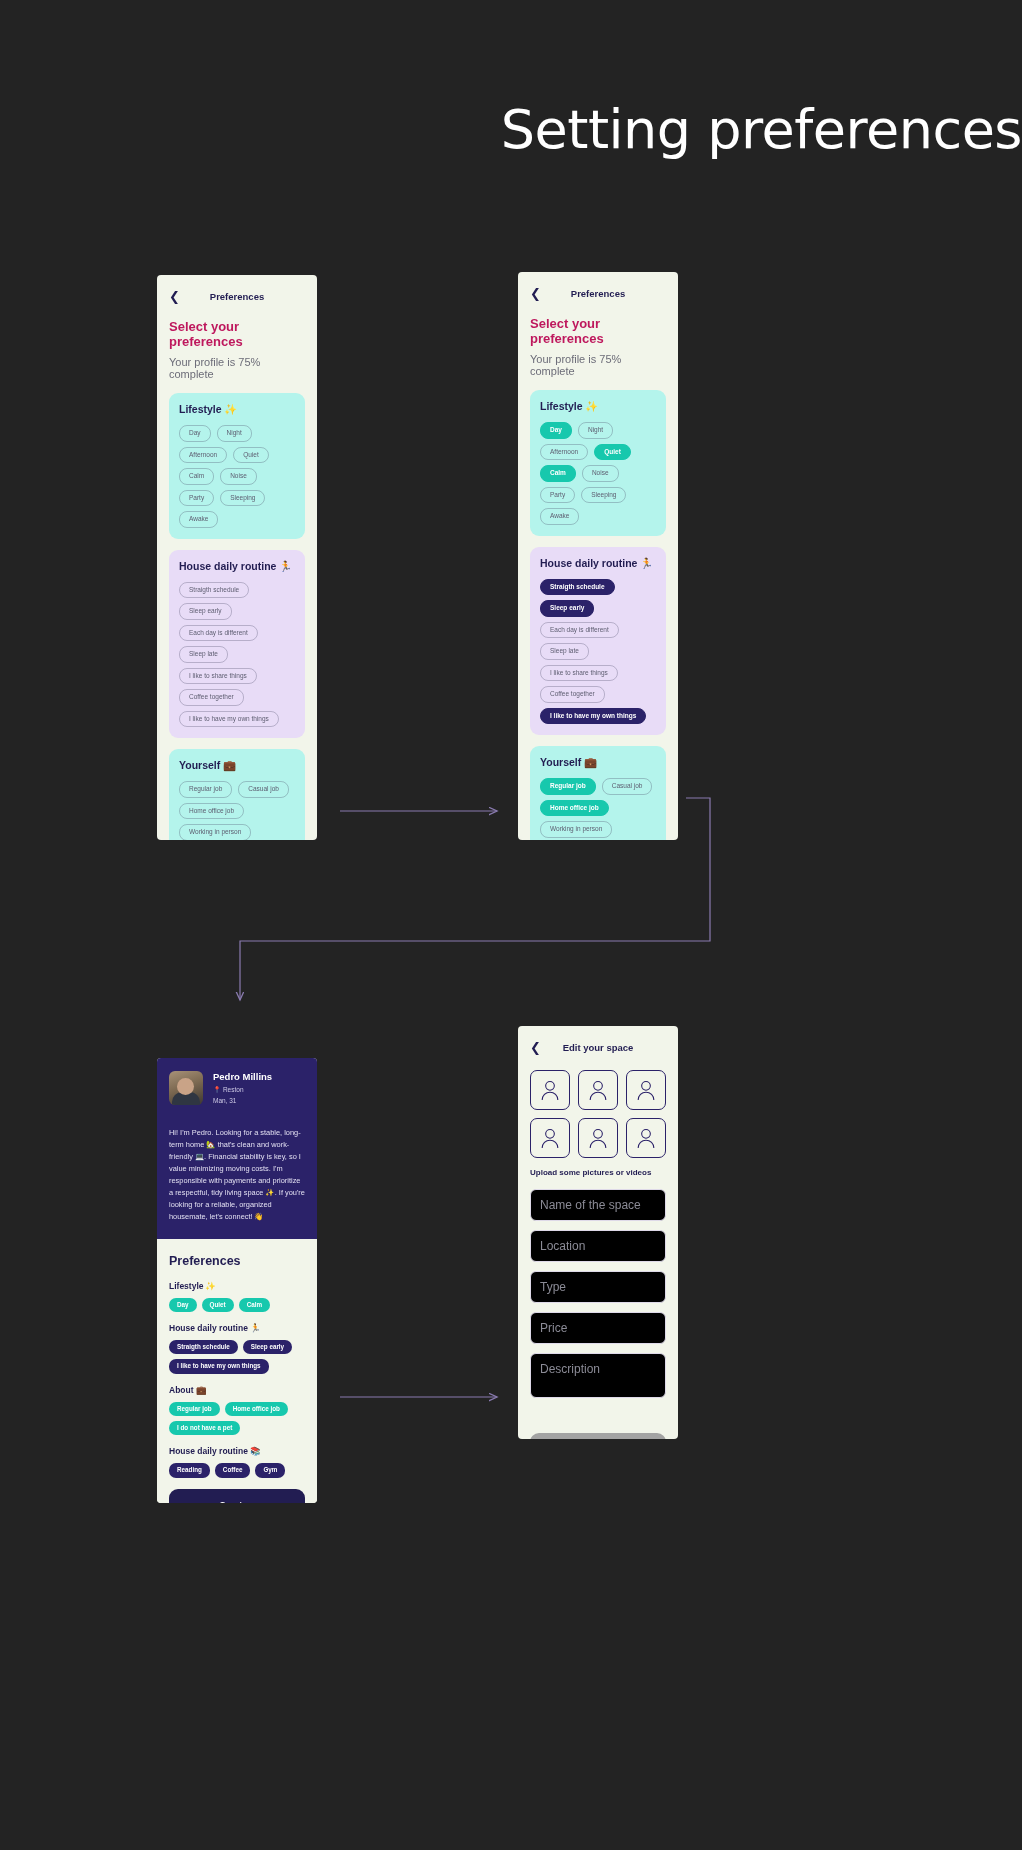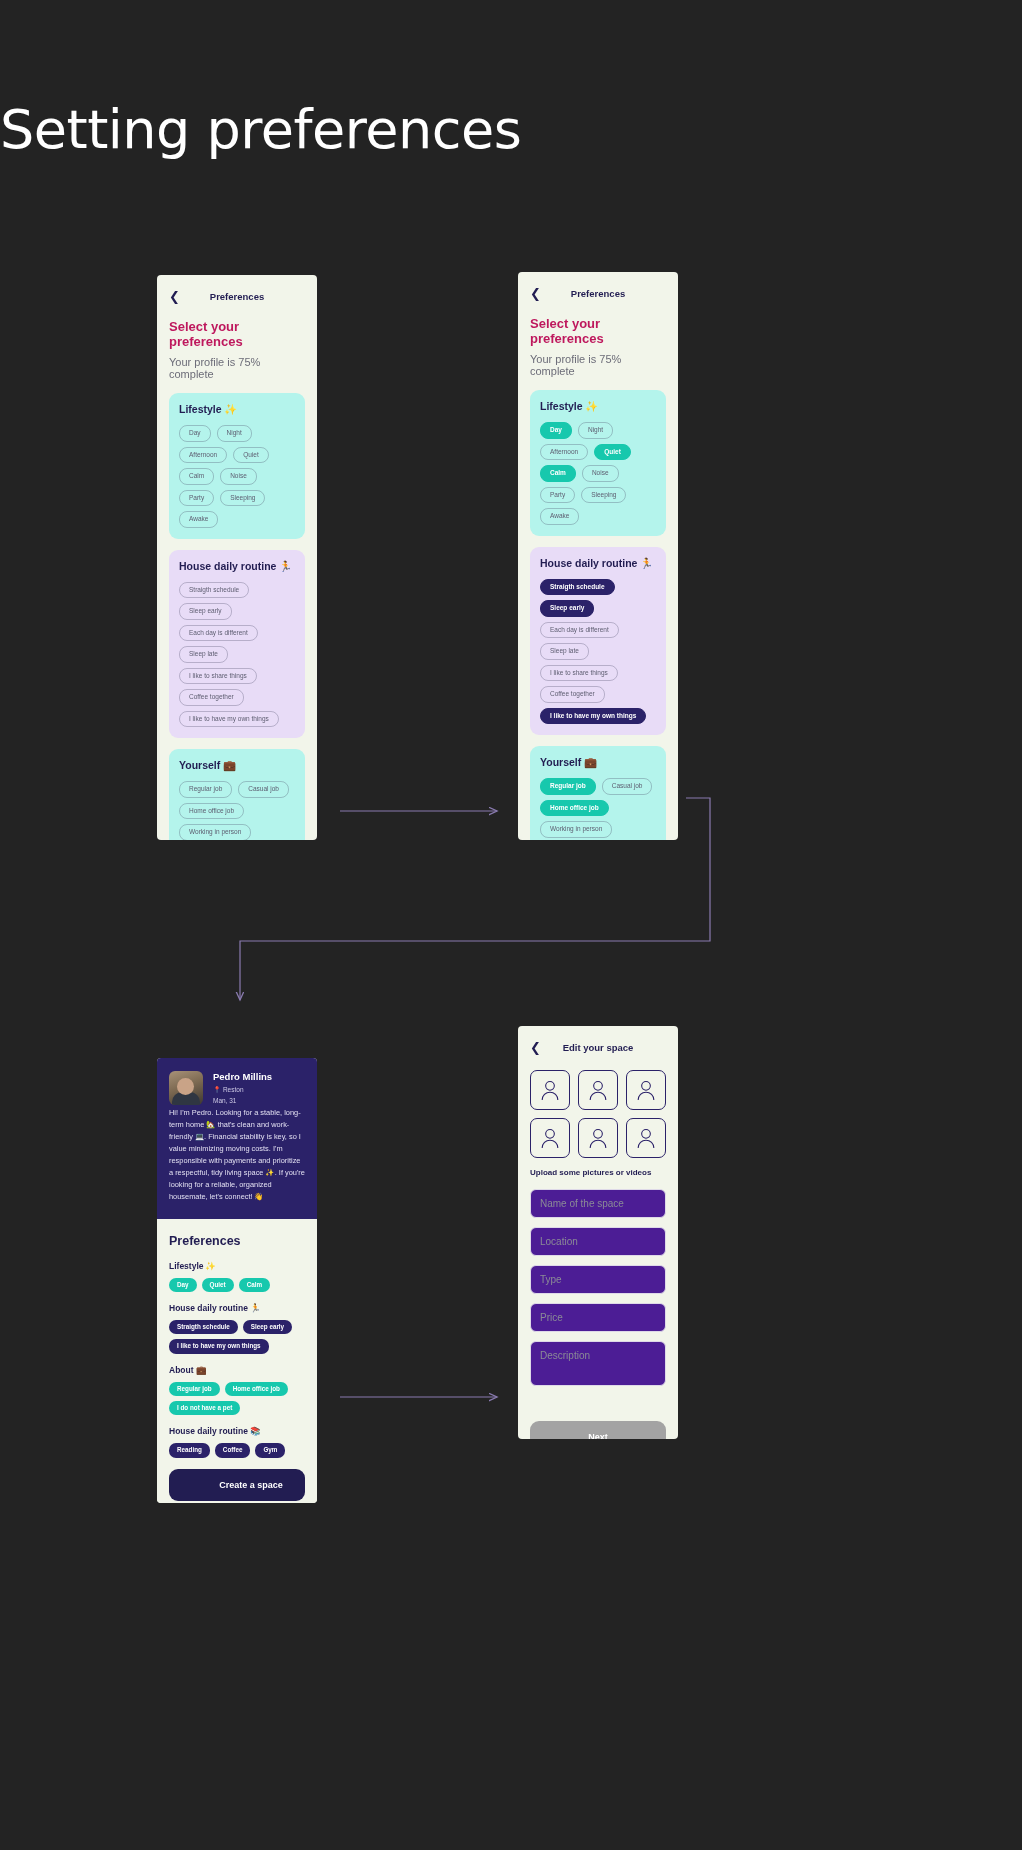--- a/index.html
+++ b/index.html
@@ -6,21 +6,21 @@
   body {
     width: 1022px; height: 1850px;
     background: #232323;
     font-family: "Liberation Sans", sans-serif;
     position: relative;
     overflow: hidden;
   }
   .page-title {
     position: absolute;
     top: 98px; left: 0; width: 100%;
-    text-align: left;
+    text-align: right;
     color: #ffffff;
     font-size: 54px;
     font-weight: 400;
     letter-spacing: -0.5px;
     font-family: "DejaVu Sans", sans-serif;
   }
 
   
   .phone {
     position: absolute;
@@ -102,21 +102,21 @@
     border-radius:50%; background:#c9a387;
   }
   .avatar::before {
     content:""; position:absolute; left:3px; bottom:0; width:28px; height:13px;
     border-radius:10px 10px 0 0; background:#2f3642;
   }
   .p-name { font-size: 9.5px; font-weight: bold; color:#ffffff; margin-bottom:4px; }
   .p-loc { font-size: 6.5px; color:#cdc9e4; margin-bottom:3px; }
   .p-meta { font-size: 6.5px; color:#cdc9e4; }
   .p-bio {
-    margin-top: 2px; font-size: 7.4px; line-height: 1.62; color:#e3e0f2;
+    margin-top: 22px; font-size: 7.4px; line-height: 1.62; color:#e3e0f2;
   }
 
   
   .prefs-wrap { padding: 15px 12px 16px 12px; background:#f2f5ea; }
   .prefs-h { font-size: 12.5px; font-weight: bold; color:#221d52; margin-bottom: 13px; }
   .pg-title { font-size: 8.5px; font-weight: bold; color:#221d52; margin-bottom: 7px; }
   .pg { margin-bottom: 11px; }
   .pchips { display:flex; flex-wrap:wrap; gap:5px; }
   .pchip {
     font-size: 6.3px; padding: 4px 8px; border-radius: 7px;
@@ -130,22 +130,22 @@
     display: grid; grid-template-columns: repeat(3, 1fr);
     gap: 8px; margin: 6px 0 10px 0;
   }
   .av-box {
     height: 40px; border: 1.2px solid #2b2269; border-radius: 7px;
     display:flex; align-items:center; justify-content:center;
   }
   .av-glyph { width: 20px; height: 22px; }
   .upload-label { text-align:left; font-size:8px; color:#221d52; font-weight:600; margin-bottom:12px; }
   .field {
-    background:#4c1d95; border:1px solid #ded9e8; border-radius:6px;
-    padding: 8px 9px; font-size: 10px; color:#8b8b96; margin-bottom: 9px;
+    background:#000000; border:1px solid #ded9e8; border-radius:6px;
+    padding: 8px 9px; font-size: 12px; color:#8b8b96; margin-bottom: 9px;
   }
   .field.area { height: 45px; }
   .spacer-flex { height: 22px; }
 </style>
 </head>
 <body>
 
 <div class="page-title">Setting preferences</div>
 
 <svg width="1022" height="1850" style="position:absolute;top:0;left:0;pointer-events:none">

